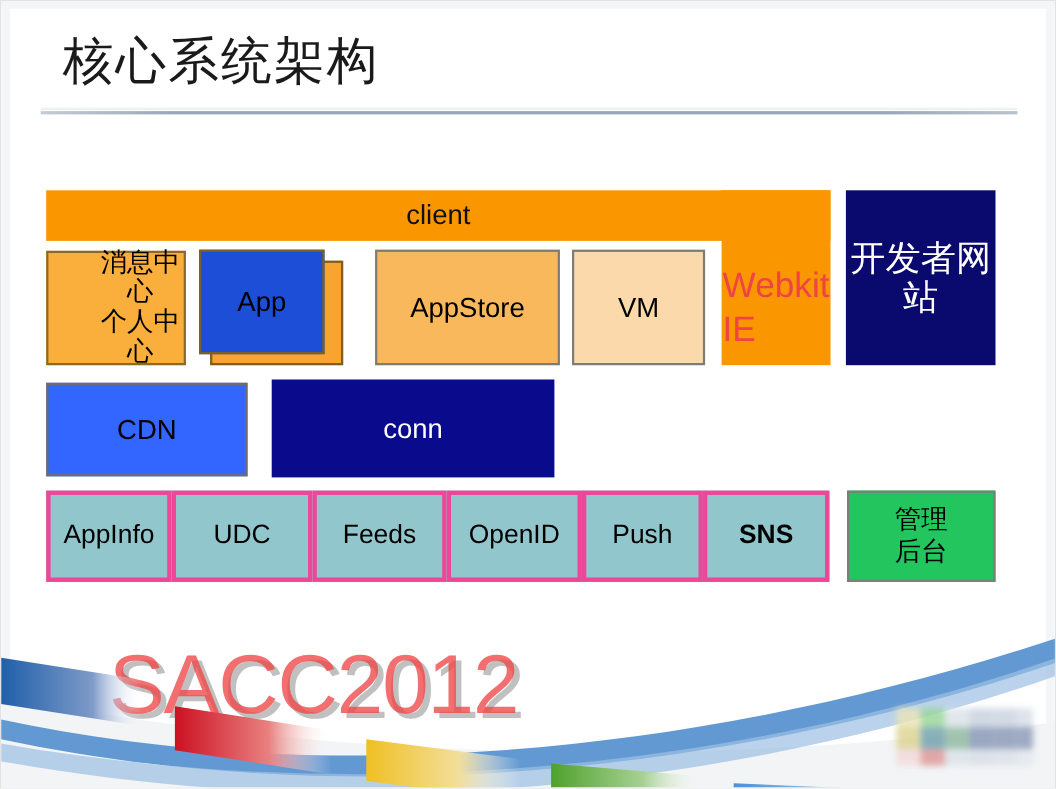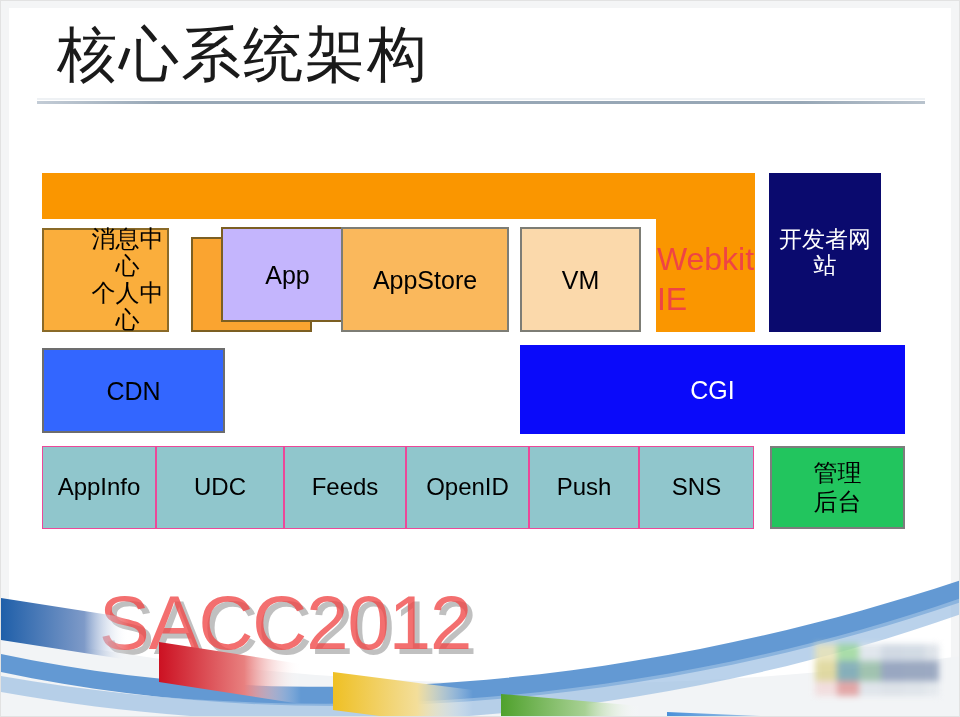--- a/index.html
+++ b/index.html
@@ -30,21 +30,21 @@
   .frame-left  { left: 0;  top: 0; width: 8px;  height: 717px; }
   .frame-right { right: 0; top: 0; width: 8px;  height: 717px; }
   .frame-top   { left: 0;  top: 0; width: 960px; height: 7px; }
   .frame-bot   { left: 0;  bottom: 0; width: 960px; height: 6px; }
 
   
   #title {
     position: absolute;
     left: 56px;
     top: 24px;
-    font-size: 60px;
+    font-size: 46px;
     line-height: 60px;
     color: #1a1a1a;
     font-weight: 400;
     letter-spacing: 2px;
     white-space: nowrap;
   }
   #title-rule {
     position: absolute;
     left: 36px;
     top: 100px;
@@ -116,53 +116,53 @@
     font-size: 24px;
     padding-left: 44px;
   }
   .app-back {
     position: absolute;
     left: 190px; top: 236px; width: 121px; height: 95px;
     background: #FAA430; border: 2px solid #7c5f22;
     box-sizing: border-box;
   }
   .b-app {
-    left: 180px; top: 226px; width: 133px; height: 95px;
-    background: #c4b5fd; border: 2px solid #7c5f22; margin-left: 40px;
+    left: 180px; top: 226px; width: 114px; height: 95px;
+    background: #1d4ed8; border: 2px solid #7c5f22;
   }
   .b-appstore {
     left: 340px; top: 226px; width: 168px; height: 105px;
     background: #FAB85C; border: 2px solid #7d7d75;
   }
   .b-vm {
     left: 519px; top: 226px; width: 121px; height: 105px;
     background: #FBD9AB; border: 2px solid #7d7d75;
   }
   .b-devsite {
-    left: 768px; top: 172px; width: 112px; height: 159px;
+    left: 768px; top: 172px; width: 136px; height: 159px;
     background: #0A0A6E; border: 0;
-    color: #ffffff; font-size: 23px;
+    color: #ffffff; font-size: 32px;
   }
 
   .b-cdn {
     left: 41px; top: 347px; width: 183px; height: 85px;
     background: #3366FF; border: 2px solid #6d6d6d;
   }
   .b-conn {
     left: 246px; top: 344px; width: 257px; height: 89px;
     background: #0A0A8C; color: #ffffff; border: 0;
   }
   .b-cgi {
     left: 519px; top: 344px; width: 385px; height: 89px;
     background: #0A0AFA; color: #ffffff; border: 0;
   }
 
   .svc {
     top: 445px; height: 83px;
-    background: #90C6CC; border: 1px solid #ec4899;
+    background: #90C6CC; border: 4px solid #ec4899;
     font-size: 24px;
   }
   .b-admin {
     left: 769px; top: 445px; width: 135px; height: 83px;
     background: #22c55e; border: 2px solid #7d7d7d;
     font-size: 24px; line-height: 1.2;
   }
 
   
   #sacc {
@@ -201,43 +201,44 @@
   <div class="frame-edge frame-bot"></div>
 
   <div id="title">核心系统架构</div>
   <div id="title-rule-hi"></div>
   <div id="title-rule"></div>
 
   <div id="diagram">
 
     <div class="client-bar"></div>
     <div class="client-col"></div>
+    <div class="client-label">client</div>
     <div class="webkit-label">Webkit
 IE</div>
 
     <div class="node b-devsite">开发者网站</div>
 
     <div class="node b-msgcenter">消息中心
 个人中心</div>
 
     <div class="app-back"></div>
     <div class="node b-app">App</div>
 
     <div class="node b-appstore">AppStore</div>
     <div class="node b-vm">VM</div>
 
     <div class="node b-cdn">CDN</div>
-    <div class="node b-cgi">CGI</div>
+    <div class="node b-conn">conn</div>
 
     <div class="node svc" style="left:41px;  width:114px;">AppInfo</div>
     <div class="node svc" style="left:155px; width:128px;">UDC</div>
     <div class="node svc" style="left:283px; width:122px;">Feeds</div>
     <div class="node svc" style="left:528px; width:110px;">Push</div>
     <div class="node svc" style="left:405px; width:123px;">OpenID</div>
-    <div class="node svc" style="left:638px; width:115px;">SNS</div>
+    <div class="node svc" style="left:638px; width:115px;font-weight:bold;">SNS</div>
 
     <div class="node b-admin">管理
 后台</div>
   </div>
 
   <div id="sacc">SACC2012</div>
 
   <svg id="deco" viewBox="0 0 960 180" preserveAspectRatio="none">
     <defs>
       <linearGradient id="gBlue" x1="0" y1="0" x2="1" y2="0">

